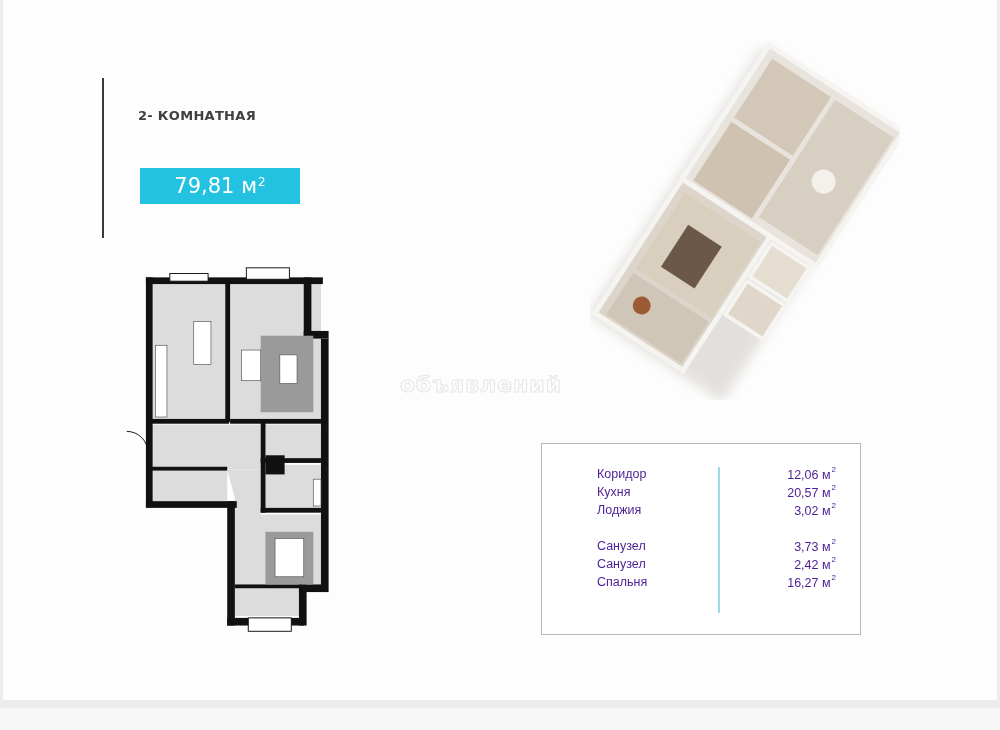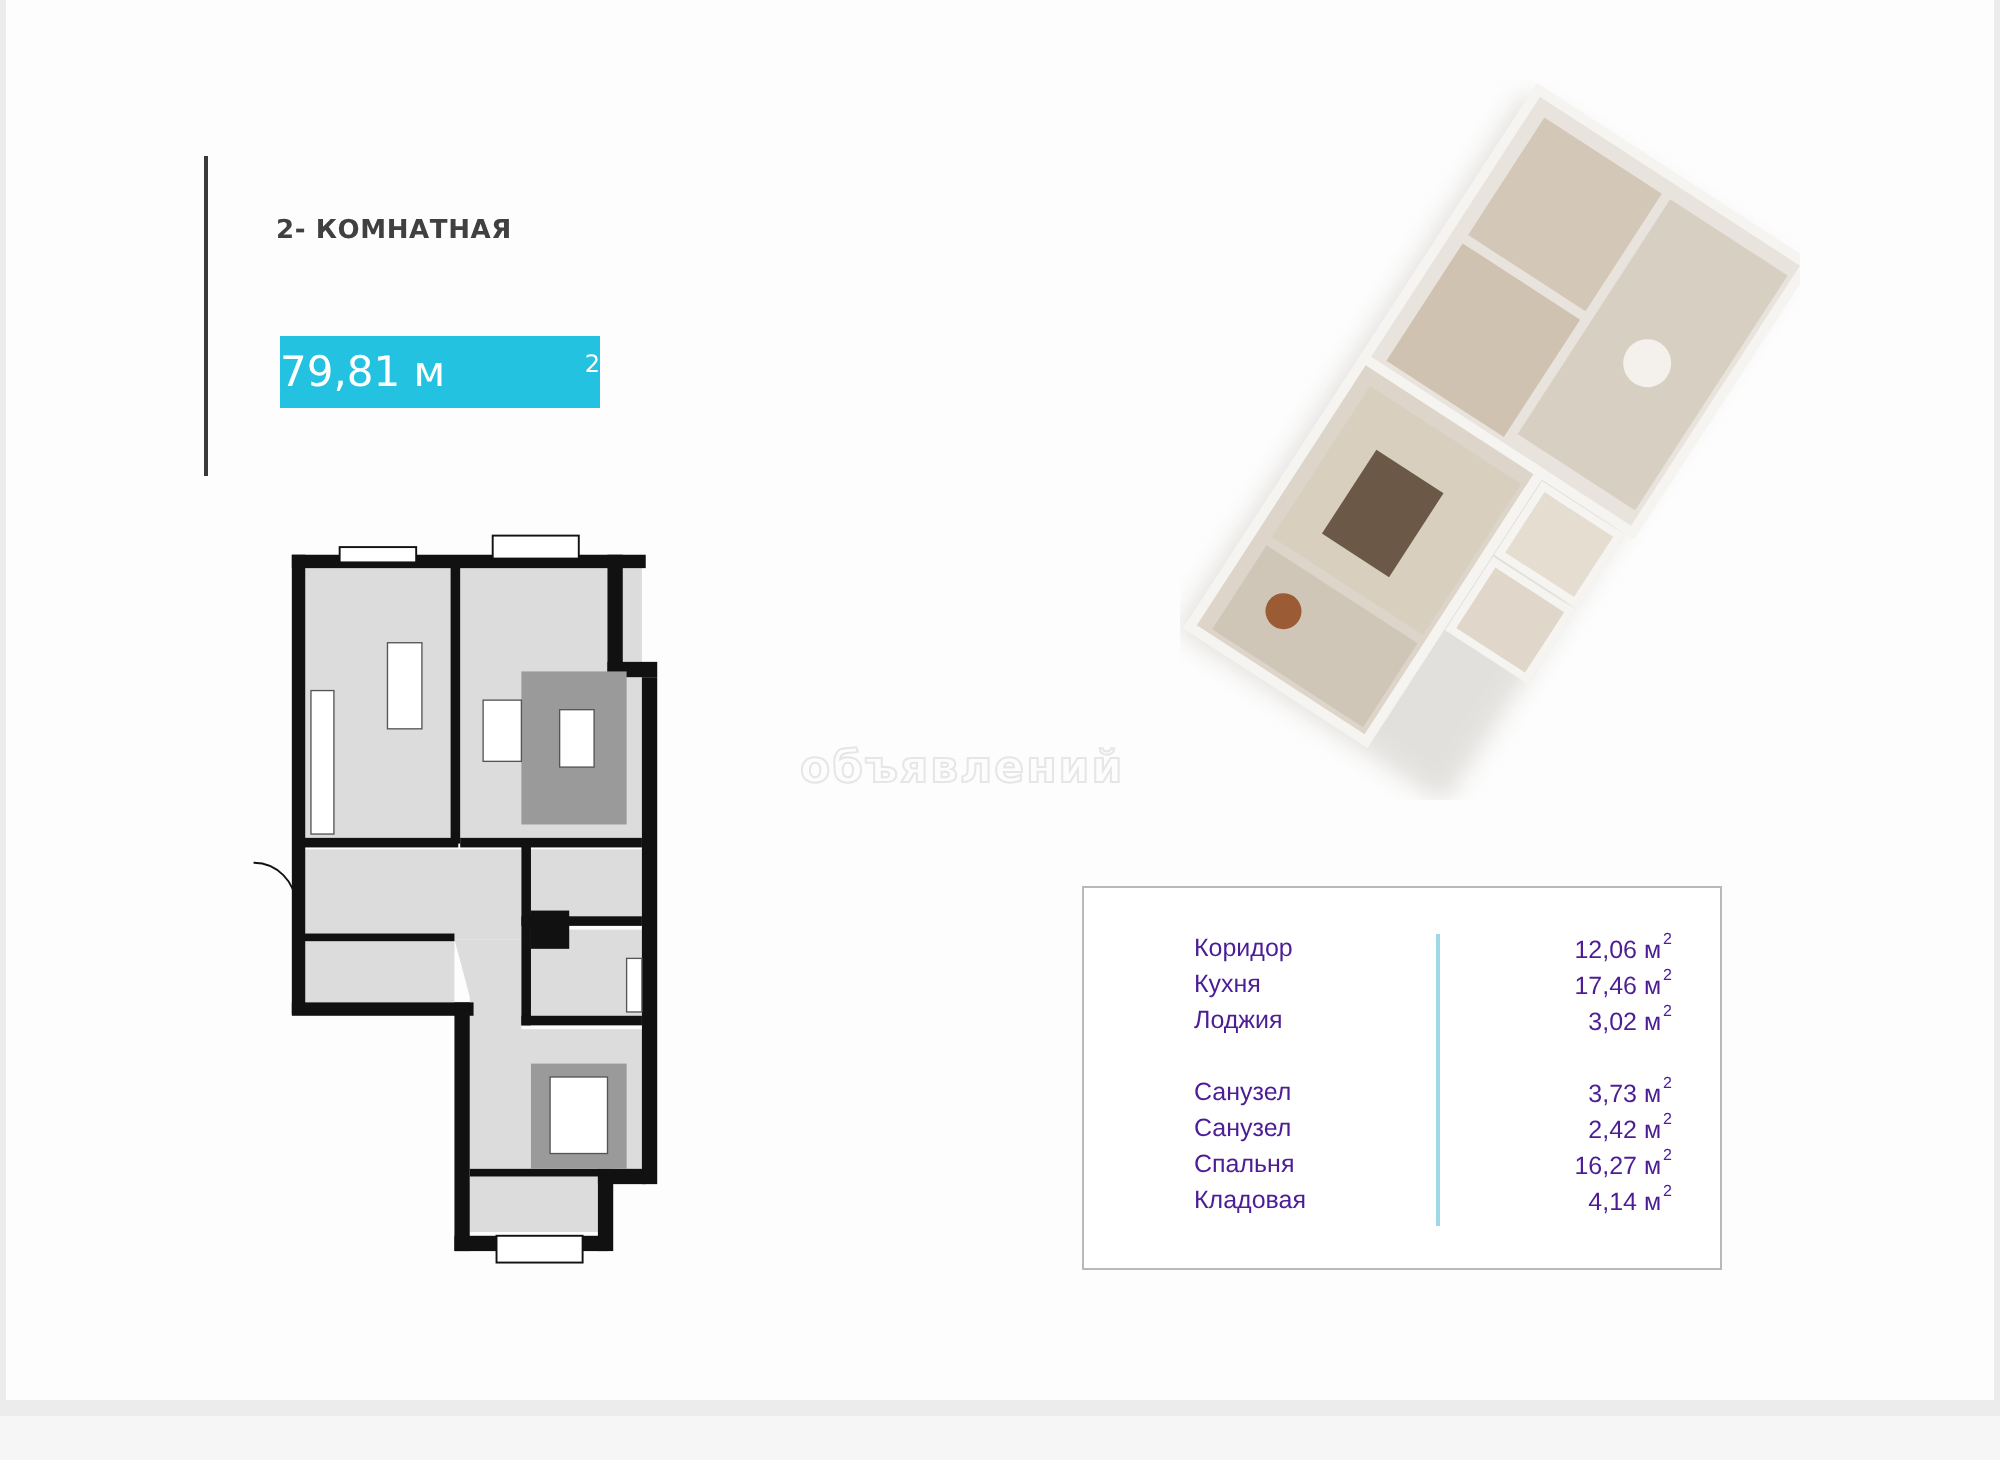--- a/index.html
+++ b/index.html
@@ -15,21 +15,21 @@
     .title-rule { position: absolute; left: 102px; top: 78px; width: 2px; height: 160px; background: #3a3a3a; }
     .title-block { position: absolute; left: 138px; top: 104px; }
     .title-line {
       font-family: "DejaVu Sans", sans-serif; font-weight: bold; font-size: 13px;
       color: #404040; letter-spacing: 0.3px; line-height: 24px; white-space: nowrap;
     }
     .title-accent { color: #22bfdc; }
     .area-badge {
       position: absolute; left: 140px; top: 168px; width: 160px; height: 36px;
       background: #22c2e0; color: #ffffff; font-family: "DejaVu Sans", sans-serif;
-      font-size: 21px; display: flex; align-items: center; justify-content: space-between;
+      font-size: 21px; display: flex; align-items: center; justify-content: center;
     }
     .area-badge sup { font-size: 12px; position: relative; top: -4px; margin-left: 1px; }
 
     .plan-2d { position: absolute; left: 122px; top: 258px; width: 220px; height: 385px; }
     .plan-3d { position: absolute; left: 590px; top: 40px; width: 310px; height: 360px; }
 
     .watermark {
       position: absolute; left: 400px; top: 372px; font-size: 22px; font-weight: bold;
       color: transparent; -webkit-text-stroke: 1px #e6e6e6; letter-spacing: 1px;
       font-family: "DejaVu Sans", sans-serif;
@@ -142,38 +142,34 @@
 <div class="watermark">объявлений</div>
 
 <div class="rooms-box">
   <div class="rooms-divider"></div>
   <div class="room-row" style="top:23px">
     <span class="room-name">Коридор</span>
     <span class="room-area"><span>12,06 м</span><sup>2</sup></span>
   </div>
   <div class="room-row" style="top:41px">
     <span class="room-name">Кухня</span>
-    <span class="room-area"><span>17,46 м</span><sup>2</sup></span>
+    <span class="room-area"><span>20,57 м</span><sup>2</sup></span>
   </div>
   <div class="room-row" style="top:59px">
     <span class="room-name">Лоджия</span>
     <span class="room-area"><span>3,02 м</span><sup>2</sup></span>
   </div>
   <div class="room-row" style="top:95px">
     <span class="room-name">Санузел</span>
     <span class="room-area"><span>3,73 м</span><sup>2</sup></span>
   </div>
   <div class="room-row" style="top:113px">
     <span class="room-name">Санузел</span>
     <span class="room-area"><span>2,42 м</span><sup>2</sup></span>
   </div>
   <div class="room-row" style="top:131px">
     <span class="room-name">Спальня</span>
     <span class="room-area"><span>16,27 м</span><sup>2</sup></span>
   </div>
-  <div class="room-row" style="top:149px">
-    <span class="room-name">Кладовая</span>
-    <span class="room-area"><span>4,14 м</span><sup>2</sup></span>
-  </div>
 </div>
 
 <div class="bottom-band"></div>
 <div class="bottom-strip"></div>
 
 </body></html>

